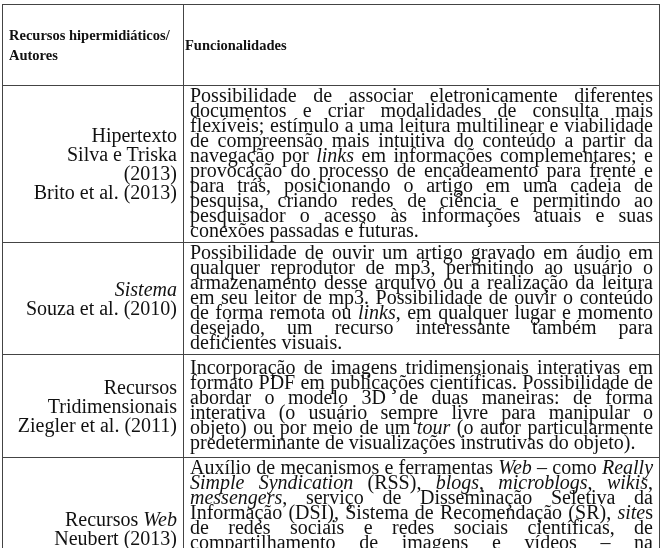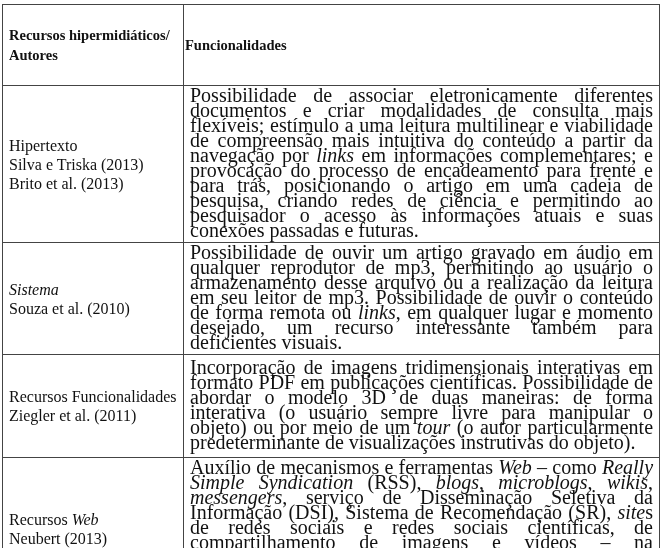--- a/index.html
+++ b/index.html
@@ -6,21 +6,21 @@
   body { width: 662px; height: 548px; position: relative; overflow: hidden;
          font-family: "Liberation Serif", "DejaVu Serif", serif; color: #111; }
   table.res { position: absolute; left: 2px; top: 4px; width: 657px; height: 538px;
               border-collapse: collapse; table-layout: fixed; }
   table.res td, table.res th { border: 1.5px solid #444; vertical-align: middle; }
   col.c1 { width: 181px; }
   col.c2 { width: 476px; }
   th { font-weight: bold; font-size: 14.5px; line-height: 20px; }
   th.h1 { text-align: left; padding: 20px 6px; }
   th.h2 { text-align: left; }
-  td.author { font-size: 16px; line-height: 19px; padding: 5px 6px; }
+  td.author { font-size: 20px; line-height: 19px; padding: 5px 6px; text-align: right; }
   td.desc { font-size: 20px; line-height: 15px; padding: 2px 6px 4px 6px;
             text-align: justify; margin-left: 28px; }
   tr.hdr { height: 60px; }
   tr.r1 { height: 144px; }
   tr.r2 { height: 103px; }
   tr.r3 { height: 103px; }
   tr.r4 { height: 128px; }
   .line { display: block; }
   i { font-style: italic; }
 </style>
@@ -50,21 +50,21 @@
   <tr class="r2">
     <td class="author">
       <i class="line">Sistema</i>
       <span class="line">Souza et al. (2010)</span>
     </td>
     <td class="desc"><span>Possibilidade de ouvir um artigo gravado em áudio em qualquer reprodutor de mp3, permitindo ao usuário o armazenamento desse arquivo ou a realização da leitura em seu leitor de mp3. Possibilidade de ouvir o conteúdo de forma remota ou </span><i>links</i><span>, em qualquer lugar e momento desejado, um recurso interessante também para deficientes visuais.</span></td>
   </tr>
 
   <tr class="r3">
     <td class="author">
-      <span class="line">Recursos Funcionalidades</span>
+      <span class="line">Recursos Tridimensionais</span>
       <span class="line">Ziegler et al. (2011)</span>
     </td>
     <td class="desc"><span>Incorporação de imagens tridimensionais interativas em formato PDF em publicações científicas. Possibilidade de abordar o modelo 3D de duas maneiras: de forma interativa (o usuário sempre livre para manipular o objeto) ou por meio de um </span><i>tour</i><span> (o autor particularmente predeterminante de visualizações instrutivas do objeto).</span></td>
   </tr>
 
   <tr class="r4">
     <td class="author">
       <span class="line"><span>Recursos </span><i>Web</i></span>
       <span class="line">Neubert (2013)</span>
     </td>

